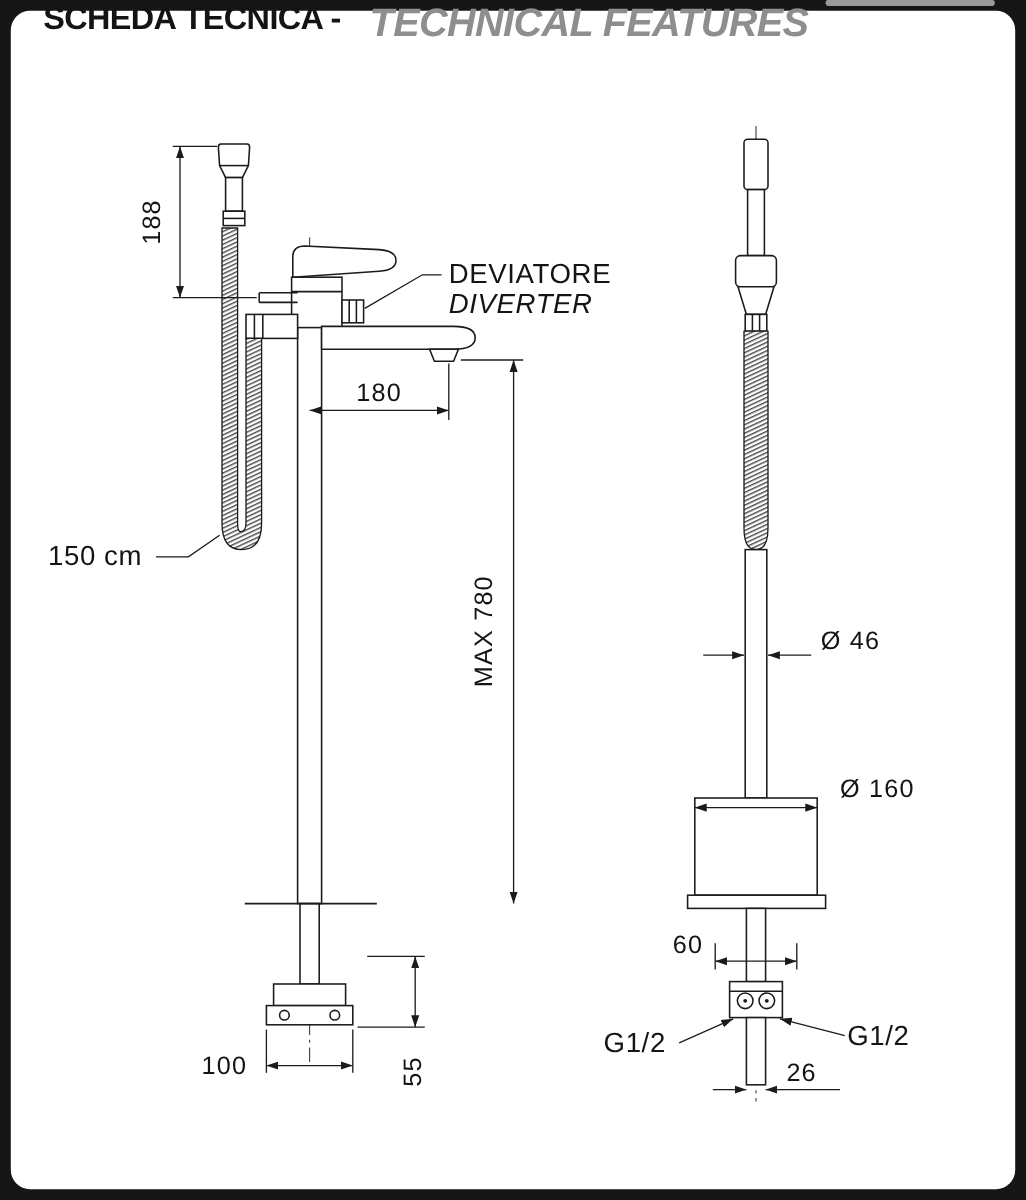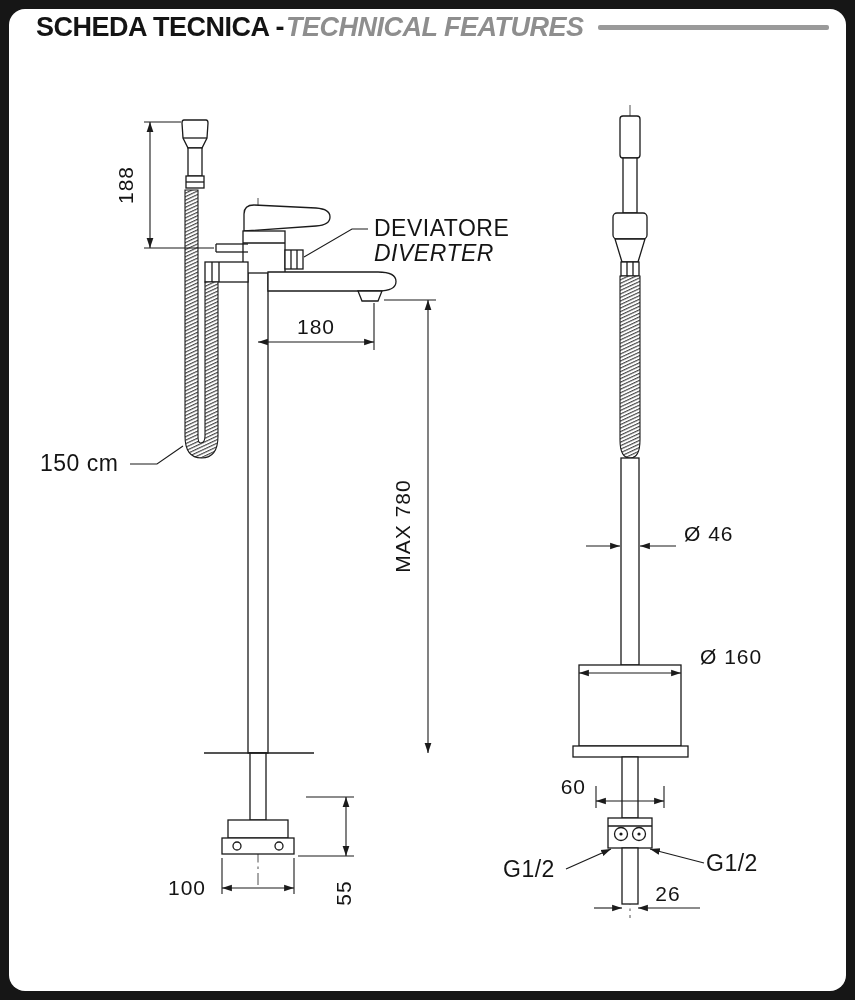--- a/index.html
+++ b/index.html
@@ -1,22 +1,22 @@
 <!DOCTYPE html>
 <html><head>
 <meta charset="utf-8">
 <style>
   *{margin:0;padding:0;box-sizing:border-box}
   html,body{width:855px;height:1000px}
   body{background:#111;font-family:"Liberation Sans",sans-serif;overflow:hidden}
   .frame{position:relative;width:855px;height:1000px;background:#161616;overflow:hidden}
   .paper{position:absolute;left:9px;top:9px;right:9px;bottom:9px;background:#ffffff;border-radius:16px}
-  .header{position:absolute;left:36px;top:12px;right:26px;display:flex;align-items:center;z-index:2}
+  .header{position:absolute;left:36px;top:0;right:26px;display:flex;z-index:2}
   .t1{font-size:27px;font-weight:bold;color:#141414;letter-spacing:-0.5px;white-space:pre}
-  .t2{font-size:27px;font-weight:bold;font-style:italic;color:#8e8e8e;margin-left:2px;letter-spacing:-0.5px;white-space:pre}
+  .t2{font-size:33px;font-weight:bold;font-style:italic;color:#8e8e8e;margin-left:24px;letter-spacing:-0.5px;white-space:pre}
   .rule{flex:1;height:5px;background:#9a9a9a;margin-left:14px;border-radius:2px}
   svg.draw{position:absolute;left:0;top:0;z-index:1}
   .ln{stroke:#1b1b1b;stroke-width:1.3;fill:none}
   .fw{stroke:#1b1b1b;stroke-width:1.3;fill:#ffffff}
   .fh{stroke:#1b1b1b;stroke-width:1.1;fill:url(#hatch)}
   .dim{stroke:#1b1b1b;stroke-width:1.1;fill:none}
   .cl{stroke:#3a3a3a;stroke-width:0.9;fill:none;stroke-dasharray:12 4 2.5 4}
   .dt{font-size:21px;fill:#141414;letter-spacing:1px}
   .dt2{font-size:23px;fill:#141414;letter-spacing:0.5px}
   .it{font-style:italic}

